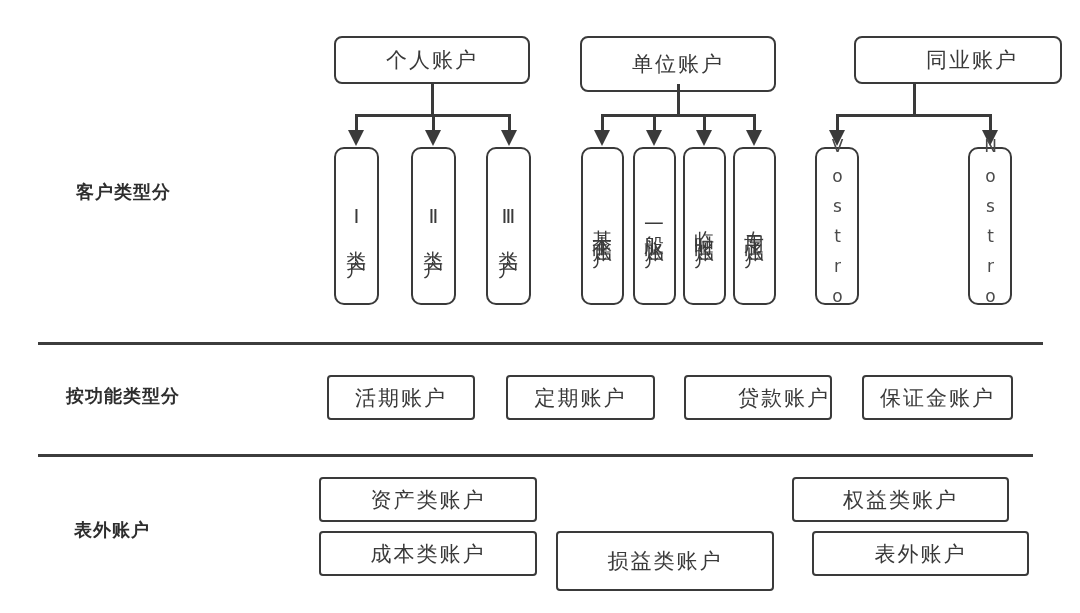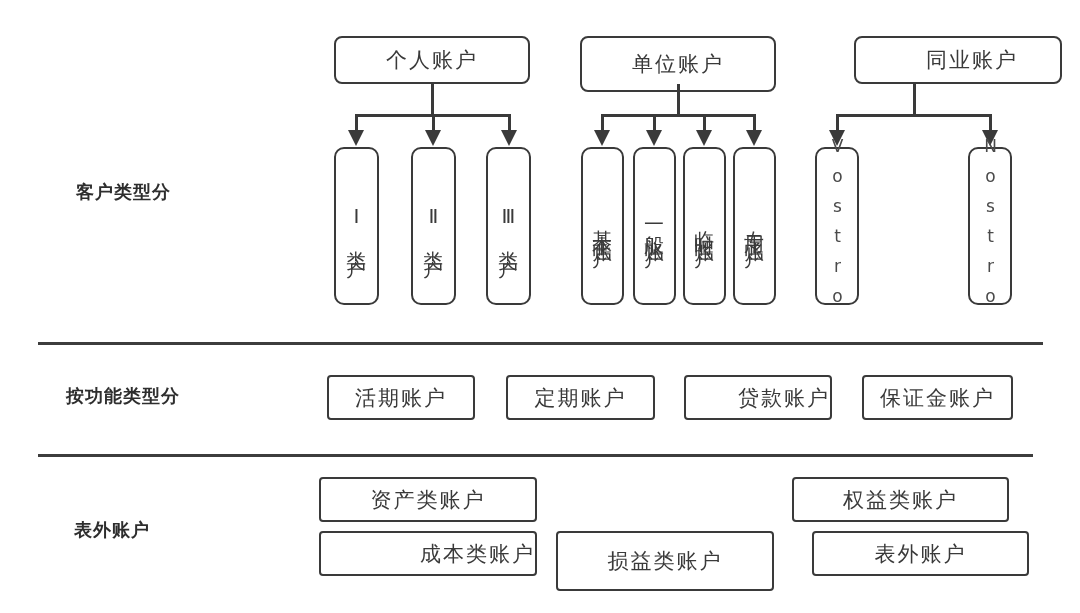--- a/index.html
+++ b/index.html
@@ -174,21 +174,21 @@
   <div class="divider" style="left:38px; top:454px; width:995px;"></div>
 
   <div class="sec-label" style="left:74px; top:518px;">表外账户</div>
 
   <div class="hbox" style="left:319px; top:477px; width:218px; height:45px;">
     <span>资产类账户</span>
   </div>
   <div class="hbox" style="left:792px; top:477px; width:217px; height:45px;">
     <span>权益类账户</span>
   </div>
-  <div class="hbox" style="left:319px; top:531px; width:218px; height:45px;justify-content:flex-end;">
+  <div class="hbox" style="left:319px; top:531px; width:218px; height:45px;">
     <span>成本类账户</span>
   </div>
   <div class="hbox" style="left:556px; top:531px; width:218px; height:60px;">
     <span>损益类账户</span>
   </div>
   <div class="hbox" style="left:812px; top:531px; width:217px; height:45px;">
     <span>表外账户</span>
   </div>
 
 </div>

